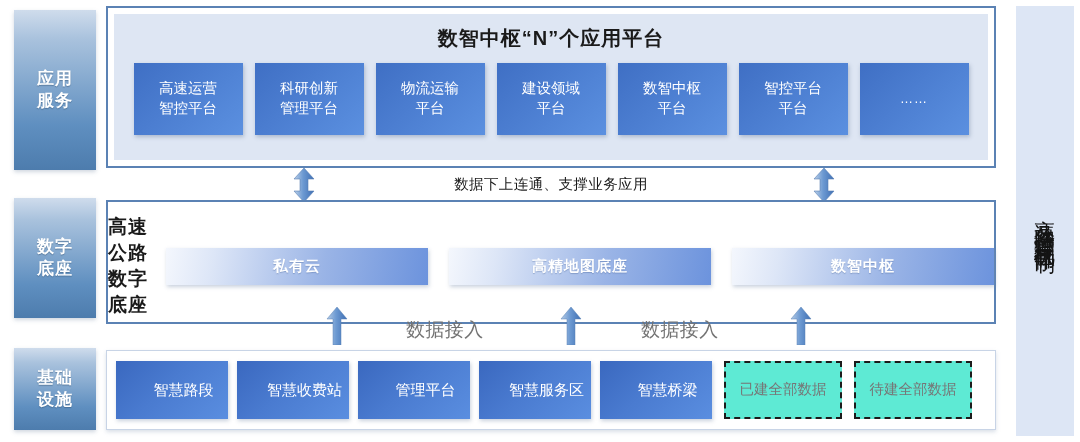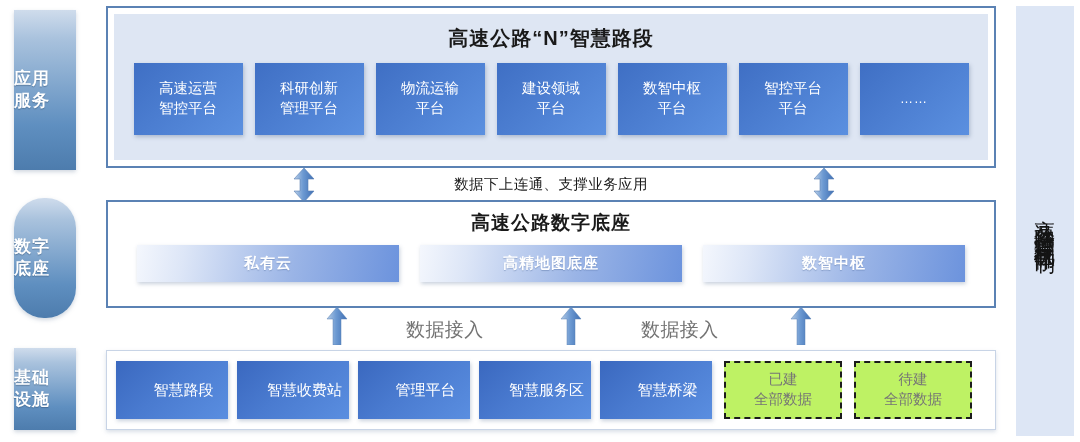--- a/index.html
+++ b/index.html
@@ -12,37 +12,37 @@
   #root {
     position: relative;
     width: 1080px; height: 442px;
     background: #ffffff;
   }
 
   
   .side-label {
     position: absolute;
     left: 14px;
-    width: 62px;
+    width: 82px;
     background: linear-gradient(to bottom, #cfdcec 0%, #a9c2dd 18%, #5f8fc0 72%, #4d7cad 100%);
     box-shadow: 0 2px 4px rgba(120,140,165,0.35);
     display: flex;
     flex-direction: column;
-    align-items: flex-start;
+    align-items: center;
     justify-content: center;
     color: #ffffff;
     font-weight: bold;
     font-size: 17px;
     line-height: 1.32;
     letter-spacing: 1px;
     text-shadow: 0 1px 1px rgba(40,70,105,0.45);
   }
   .side-label span { display: block; }
   #label-app  { top: 10px;  height: 160px; }
-  #label-base { top: 198px; height: 120px; border-radius: 30px; }
+  #label-base { top: 198px; height: 120px; }
   #label-infra{ top: 348px; height: 82px; }
 
   
   #app-section {
     position: absolute;
     left: 106px; top: 6px;
     width: 890px; height: 162px;
     background: #ffffff;
     border: 2px solid #5b82b4;
     padding: 6px;
@@ -102,25 +102,25 @@
     top: 0;
     width: 24px; height: 34px;
   }
   #arrow-bi-1 { left: 186px; }
   #arrow-bi-2 { left: 706px; }
 
   
   #base-section {
     position: absolute;
     left: 106px; top: 200px;
-    width: 890px; height: 108px;
+    width: 890px; height: 124px;
     background: #ffffff;
     border: 2px solid #5b82b4;
     display: flex;
-    flex-direction: column;
+    flex-direction: row;
     align-items: center;
   }
   #base-title {
     margin-top: 8px;
     font-size: 19px;
     font-weight: bold;
     color: #1a1a1a;
     letter-spacing: 1px;
   }
   #base-boxes {
@@ -186,24 +186,23 @@
     display: flex;
     align-items: center;
     justify-content: center;
     color: #ffffff;
     font-size: 15px;
     white-space: nowrap;
     padding-left: 23px;
   }
   .dash-box {
     width: 118px; height: 58px;
-    background: #bef264;
+    background: #5eead4;
     border: 2px dashed #1c1c1c;
     display: flex;
-    flex-direction: column;
     align-items: center;
     justify-content: center;
     color: #767676;
     font-size: 14.5px;
     line-height: 1.35;
     text-align: center;
     margin-left: 3px;
   }
   .dash-box span { display: block; white-space: nowrap; }
 
@@ -239,21 +238,21 @@
     <span>数字</span>
     <span>底座</span>
   </div>
   <div class="side-label" id="label-infra">
     <span>基础</span>
     <span>设施</span>
   </div>
 
   <div id="app-section">
     <div id="app-inner">
-      <div id="app-title">高速公路“N”智慧路段</div>
+      <div id="app-title">数智中枢“N”个应用平台</div>
       <div id="app-boxes">
         <div class="plat-box">
           <span>高速运营</span>
           <span>智控平台</span>
         </div>
         <div class="plat-box">
           <span>科研创新</span>
           <span>管理平台</span>
         </div>
         <div class="plat-box">

